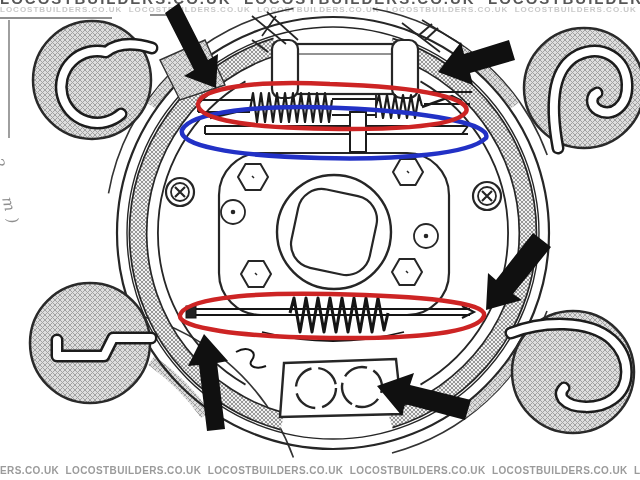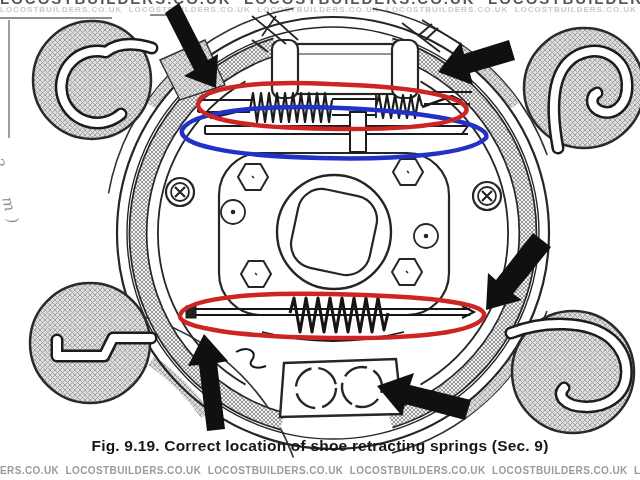--- a/index.html
+++ b/index.html
@@ -187,16 +187,15 @@
       <polygon points="179,3 208,60 218,54 216,88 184,76 194,70 165,13"></polygon>
       <polygon points="515,60 470,73 473,85 438,72 461,42 464,54 509,40"></polygon>
       <polygon points="551,247 513,294 522,300 486,310 488,273 496,280 533,233"></polygon>
       <polygon points="225,429 217,363 228,361 204,334 188,366 199,365 207,431"></polygon>
       <polygon points="465,420 405,404 402,416 377,386 414,373 410,385 471,400"></polygon>
     </g>
   </svg>
 
   <div class="handnote">2. m)</div>
 
-  <div class="caption">Fig. 9.19. Correct location of shoe retracting springs (Sec. 9)</div>
 
   <div class="wm wm-bottom">ERS.CO.UK  LOCOSTBUILDERS.CO.UK  LOCOSTBUILDERS.CO.UK  LOCOSTBUILDERS.CO.UK  LOCOSTBUILDERS.CO.UK  LOCOSTBUILDERS.CO.UK  LOCOSTBU</div>
 </div>
 
 </body></html>

